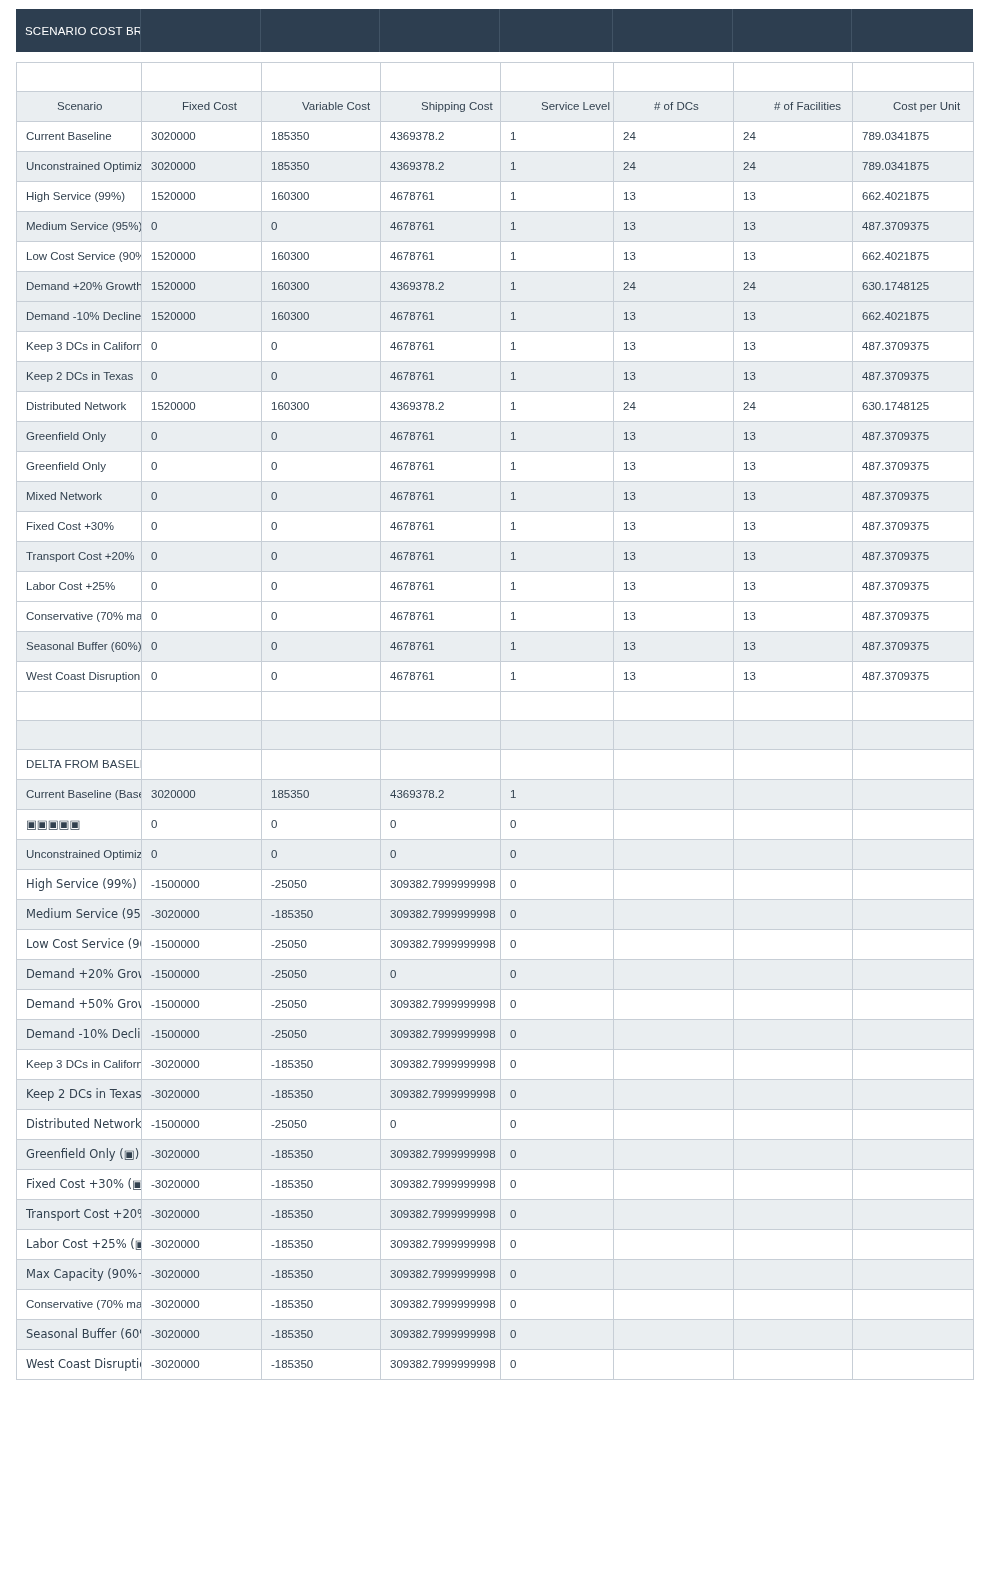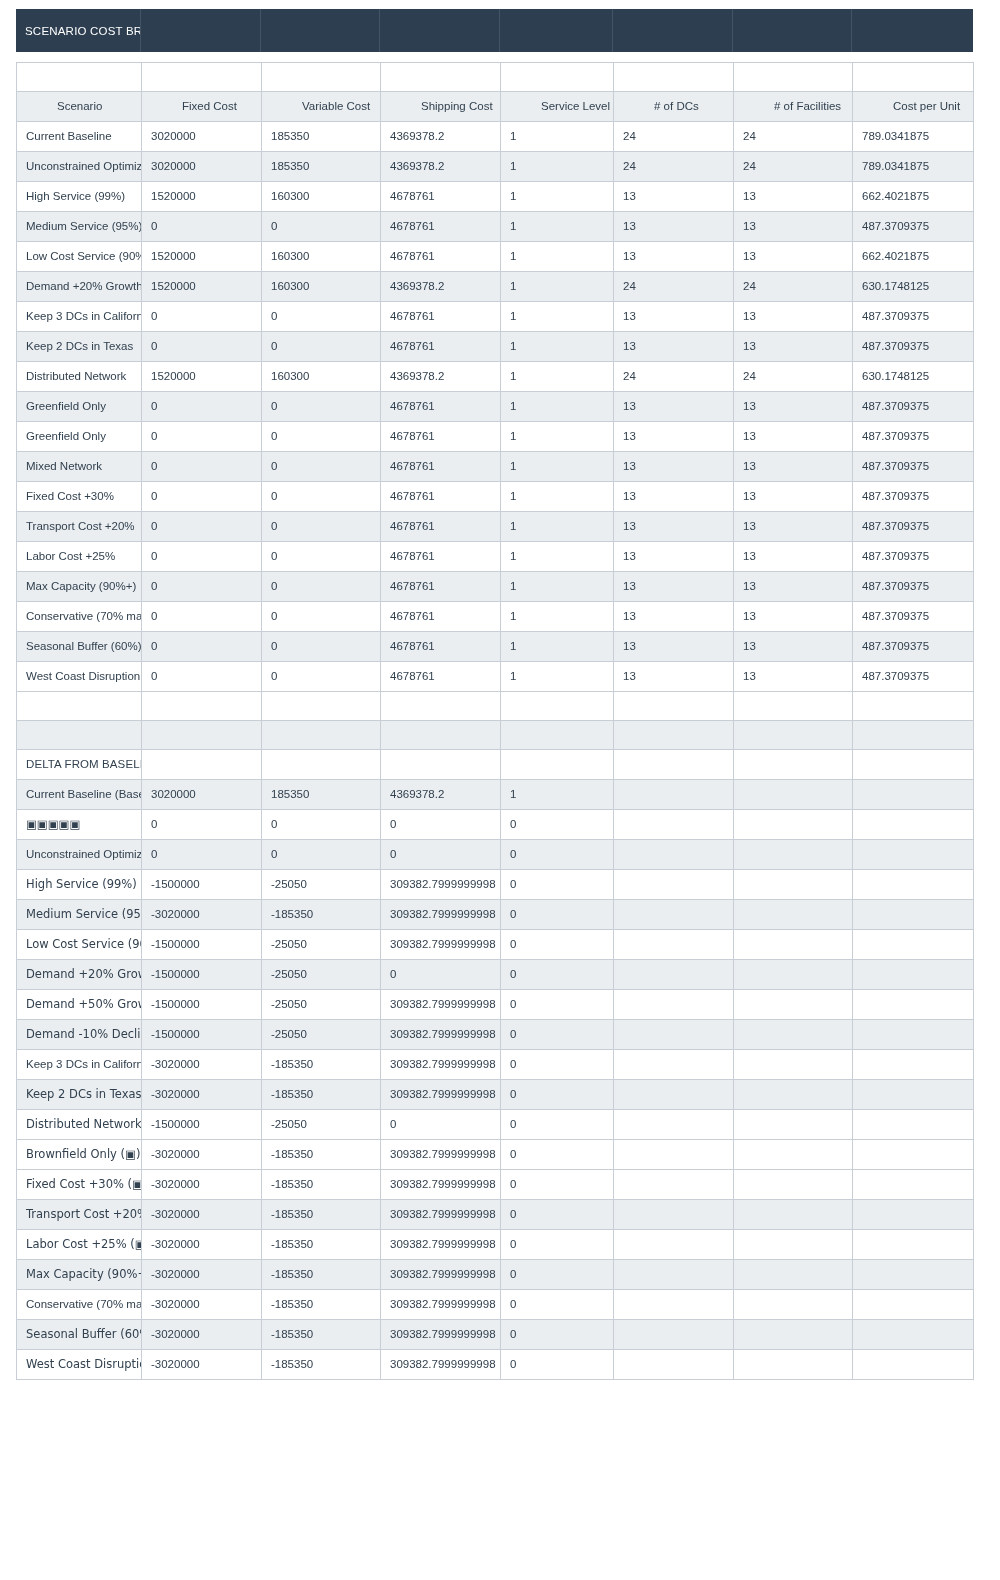--- a/index.html
+++ b/index.html
@@ -201,20 +201,30 @@
         <tr class="alt">
           <td>Demand +20% Growth</td>
           <td>1520000</td>
           <td>160300</td>
           <td>4369378.2</td>
           <td>1</td>
           <td>24</td>
           <td>24</td>
           <td>630.1748125</td>
         </tr>
+        <tr class="alt">
+          <td>Demand -10% Decline</td>
+          <td>1520000</td>
+          <td>160300</td>
+          <td>4678761</td>
+          <td>1</td>
+          <td>13</td>
+          <td>13</td>
+          <td>662.4021875</td>
+        </tr>
         <tr>
           <td>Keep 3 DCs in California</td>
           <td>0</td>
           <td>0</td>
           <td>4678761</td>
           <td>1</td>
           <td>13</td>
           <td>13</td>
           <td>487.3709375</td>
         </tr>
@@ -291,30 +301,20 @@
         <tr>
           <td>Labor Cost +25%</td>
           <td>0</td>
           <td>0</td>
           <td>4678761</td>
           <td>1</td>
           <td>13</td>
           <td>13</td>
           <td>487.3709375</td>
         </tr>
-        <tr class="alt">
-          <td>Max Capacity (90%+)</td>
-          <td>0</td>
-          <td>0</td>
-          <td>4678761</td>
-          <td>1</td>
-          <td>13</td>
-          <td>13</td>
-          <td>487.3709375</td>
-        </tr>
         <tr>
           <td>Conservative (70% max)</td>
           <td>0</td>
           <td>0</td>
           <td>4678761</td>
           <td>1</td>
           <td>13</td>
           <td>13</td>
           <td>487.3709375</td>
         </tr>
@@ -481,22 +481,22 @@
         <tr>
           <td class="tofu">Distributed Network (▣)</td>
           <td>-1500000</td>
           <td>-25050</td>
           <td>0</td>
           <td>0</td>
           <td></td>
           <td></td>
           <td></td>
         </tr>
-        <tr>
-          <td class="tofu">Brownfield Only (▣)</td>
+        <tr class="alt">
+          <td class="tofu">Greenfield Only (▣)</td>
           <td>-3020000</td>
           <td>-185350</td>
           <td>309382.7999999998</td>
           <td>0</td>
           <td></td>
           <td></td>
           <td></td>
         </tr>
         <tr>
           <td class="tofu">Fixed Cost +30% (▣)</td>

